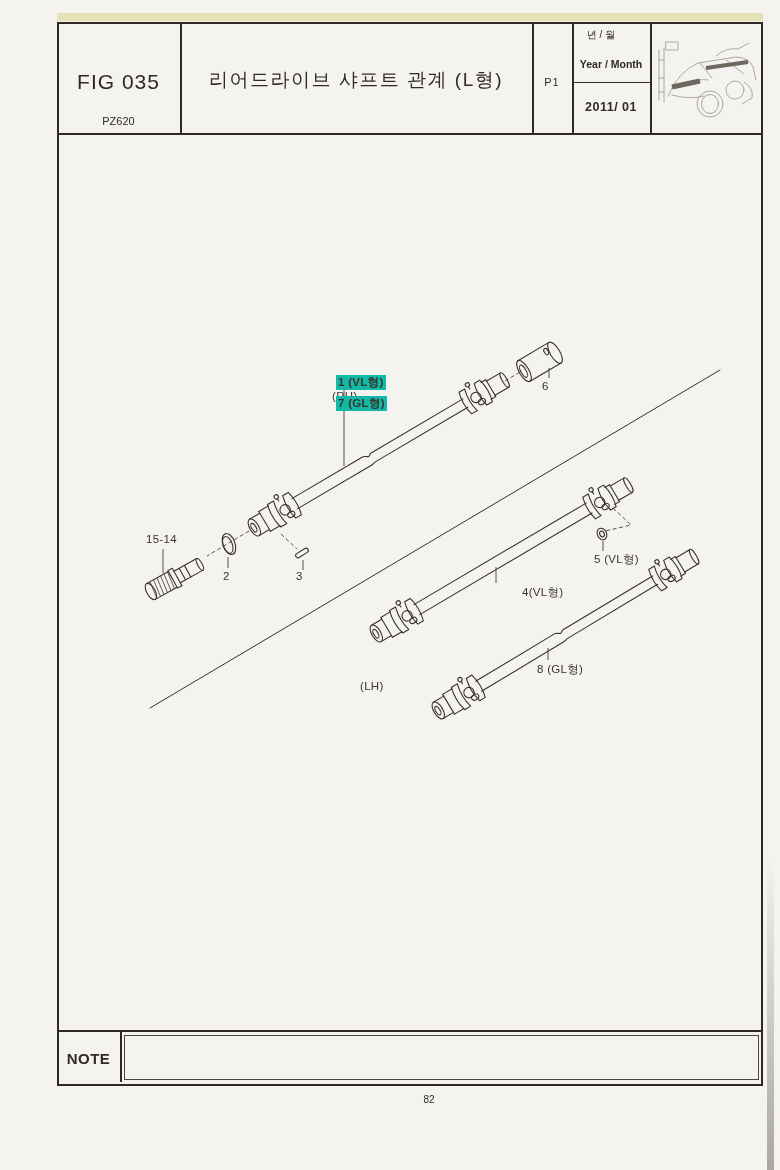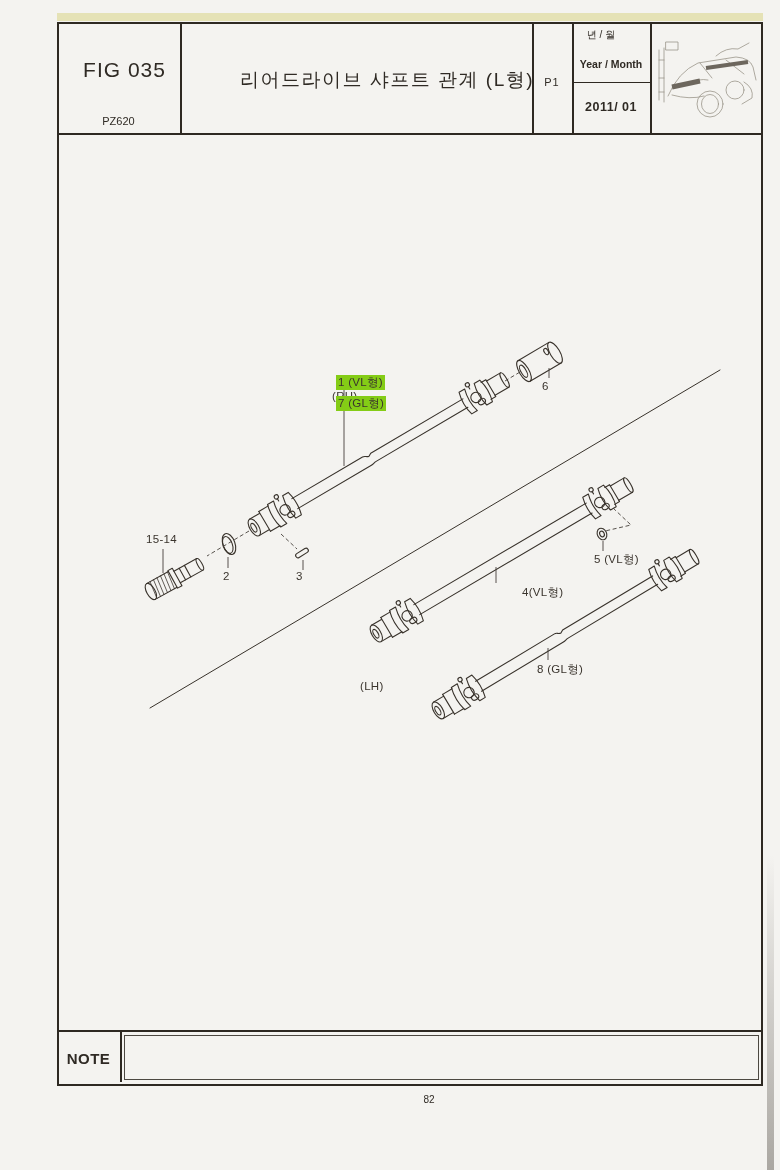--- a/index.html
+++ b/index.html
@@ -5,21 +5,21 @@
   html,body{margin:0;padding:0;}
   body{width:780px;height:1170px;background:#e9e8e6;font-family:"Liberation Sans","DejaVu Sans",sans-serif;}
   .sheet{position:absolute;left:0;top:0;width:780px;height:1170px;background:#f4f3f0;overflow:hidden;}
   .abs{position:absolute;}
   .bx{position:absolute;border:2px solid #2e2922;}
   .vline{position:absolute;width:0;border-left:2px solid #2e2922;}
   .hline{position:absolute;height:0;border-top:2px solid #2e2922;}
   .txt{position:absolute;color:#2f2a24;white-space:nowrap;}
   .center{text-align:center;}
   .lbl{position:absolute;font-size:11.5px;color:#3a342d;white-space:nowrap;letter-spacing:.3px;}
-  .mask{background:#84cc16;padding:0 2px;}
+  .mask{background:#14b8a6;padding:0 2px;font-weight:bold;}
   svg{position:absolute;left:0;top:0;}
   .ln{stroke:#38322b;fill:none;stroke-width:1.1;stroke-linecap:round;stroke-linejoin:round;}
   .dsh{stroke:#45403a;fill:none;stroke-width:.9;stroke-dasharray:4 2.6;}
   .ldr{stroke:#45403a;fill:none;stroke-width:.9;}
   .tr{stroke:#9b958a;fill:none;stroke-width:.8;stroke-linecap:round;}
   .trd{stroke:#6d675e;fill:none;stroke-linecap:butt;}
   .tint{position:absolute;left:57px;top:13px;width:706px;height:8px;background:#d6d17b;opacity:.5;}
   .streak{position:absolute;left:767px;top:855px;width:7px;height:315px;
           background:linear-gradient(to bottom,rgba(150,145,138,0),rgba(110,105,98,.55));}
 </style>
@@ -35,23 +35,23 @@
   <div class="hline" style="left:57px;top:133px;width:704px;"></div>
   <div class="vline" style="left:180px;top:22px;height:111px;"></div>
   <div class="vline" style="left:532px;top:22px;height:111px;"></div>
   <div class="vline" style="left:572px;top:22px;height:111px;"></div>
   <div class="vline" style="left:650px;top:22px;height:111px;"></div>
   <div class="hline" style="left:572px;top:82px;width:78px;border-top-width:1.5px;"></div>
   <div class="hline" style="left:57px;top:1030px;width:704px;"></div>
   <div class="vline" style="left:120px;top:1030px;height:52px;"></div>
   <div class="abs" style="left:124px;top:1035px;width:633px;height:43px;border:1.5px solid rgba(46,41,34,.85);"></div>
 
-  <div class="txt center" style="left:57px;top:58px;width:123px;font-size:21px;letter-spacing:1px;padding-left:6px;">FIG 035</div>
+  <div class="txt center" style="left:57px;top:70px;width:123px;font-size:21px;letter-spacing:1px;">FIG 035</div>
   <div class="txt center" style="left:57px;top:115px;width:123px;font-size:11px;font-weight:normal;">PZ620</div>
-  <div class="txt center" style="left:180px;top:67px;width:352px;font-size:19px;letter-spacing:1.5px;padding-left:31px;">리어드라이브 샤프트 관계 (L형)</div>
+  <div class="txt center" style="left:180px;top:67px;width:352px;font-size:19px;letter-spacing:1.5px;">리어드라이브 샤프트 관계 (L형)</div>
   <div class="txt center" style="left:532px;top:76px;width:40px;font-size:11px;letter-spacing:1px;">P1</div>
   <div class="txt center" style="left:572px;top:28px;width:58px;font-size:10px;">년 / 월</div>
   <div class="txt center" style="left:572px;top:58px;width:78px;font-size:10.5px;font-weight:bold;">Year / Month</div>
   <div class="txt center" style="left:572px;top:100px;width:78px;font-size:12.5px;font-weight:bold;letter-spacing:.5px;">2011/ 01</div>
 
   <div class="txt center" style="left:57px;top:1050px;width:63px;font-size:15px;font-weight:bold;letter-spacing:.5px;">NOTE</div>
   <div class="txt center" style="left:124px;top:1048px;width:633px;font-size:11px;"></div>
   <div class="txt center" style="left:379px;top:1094px;width:100px;font-size:10px;">82</div>
 
   <svg width="780" height="1170" viewBox="0 0 780 1170" xmlns="http://www.w3.org/2000/svg" xmlns:xlink="http://www.w3.org/1999/xlink">

